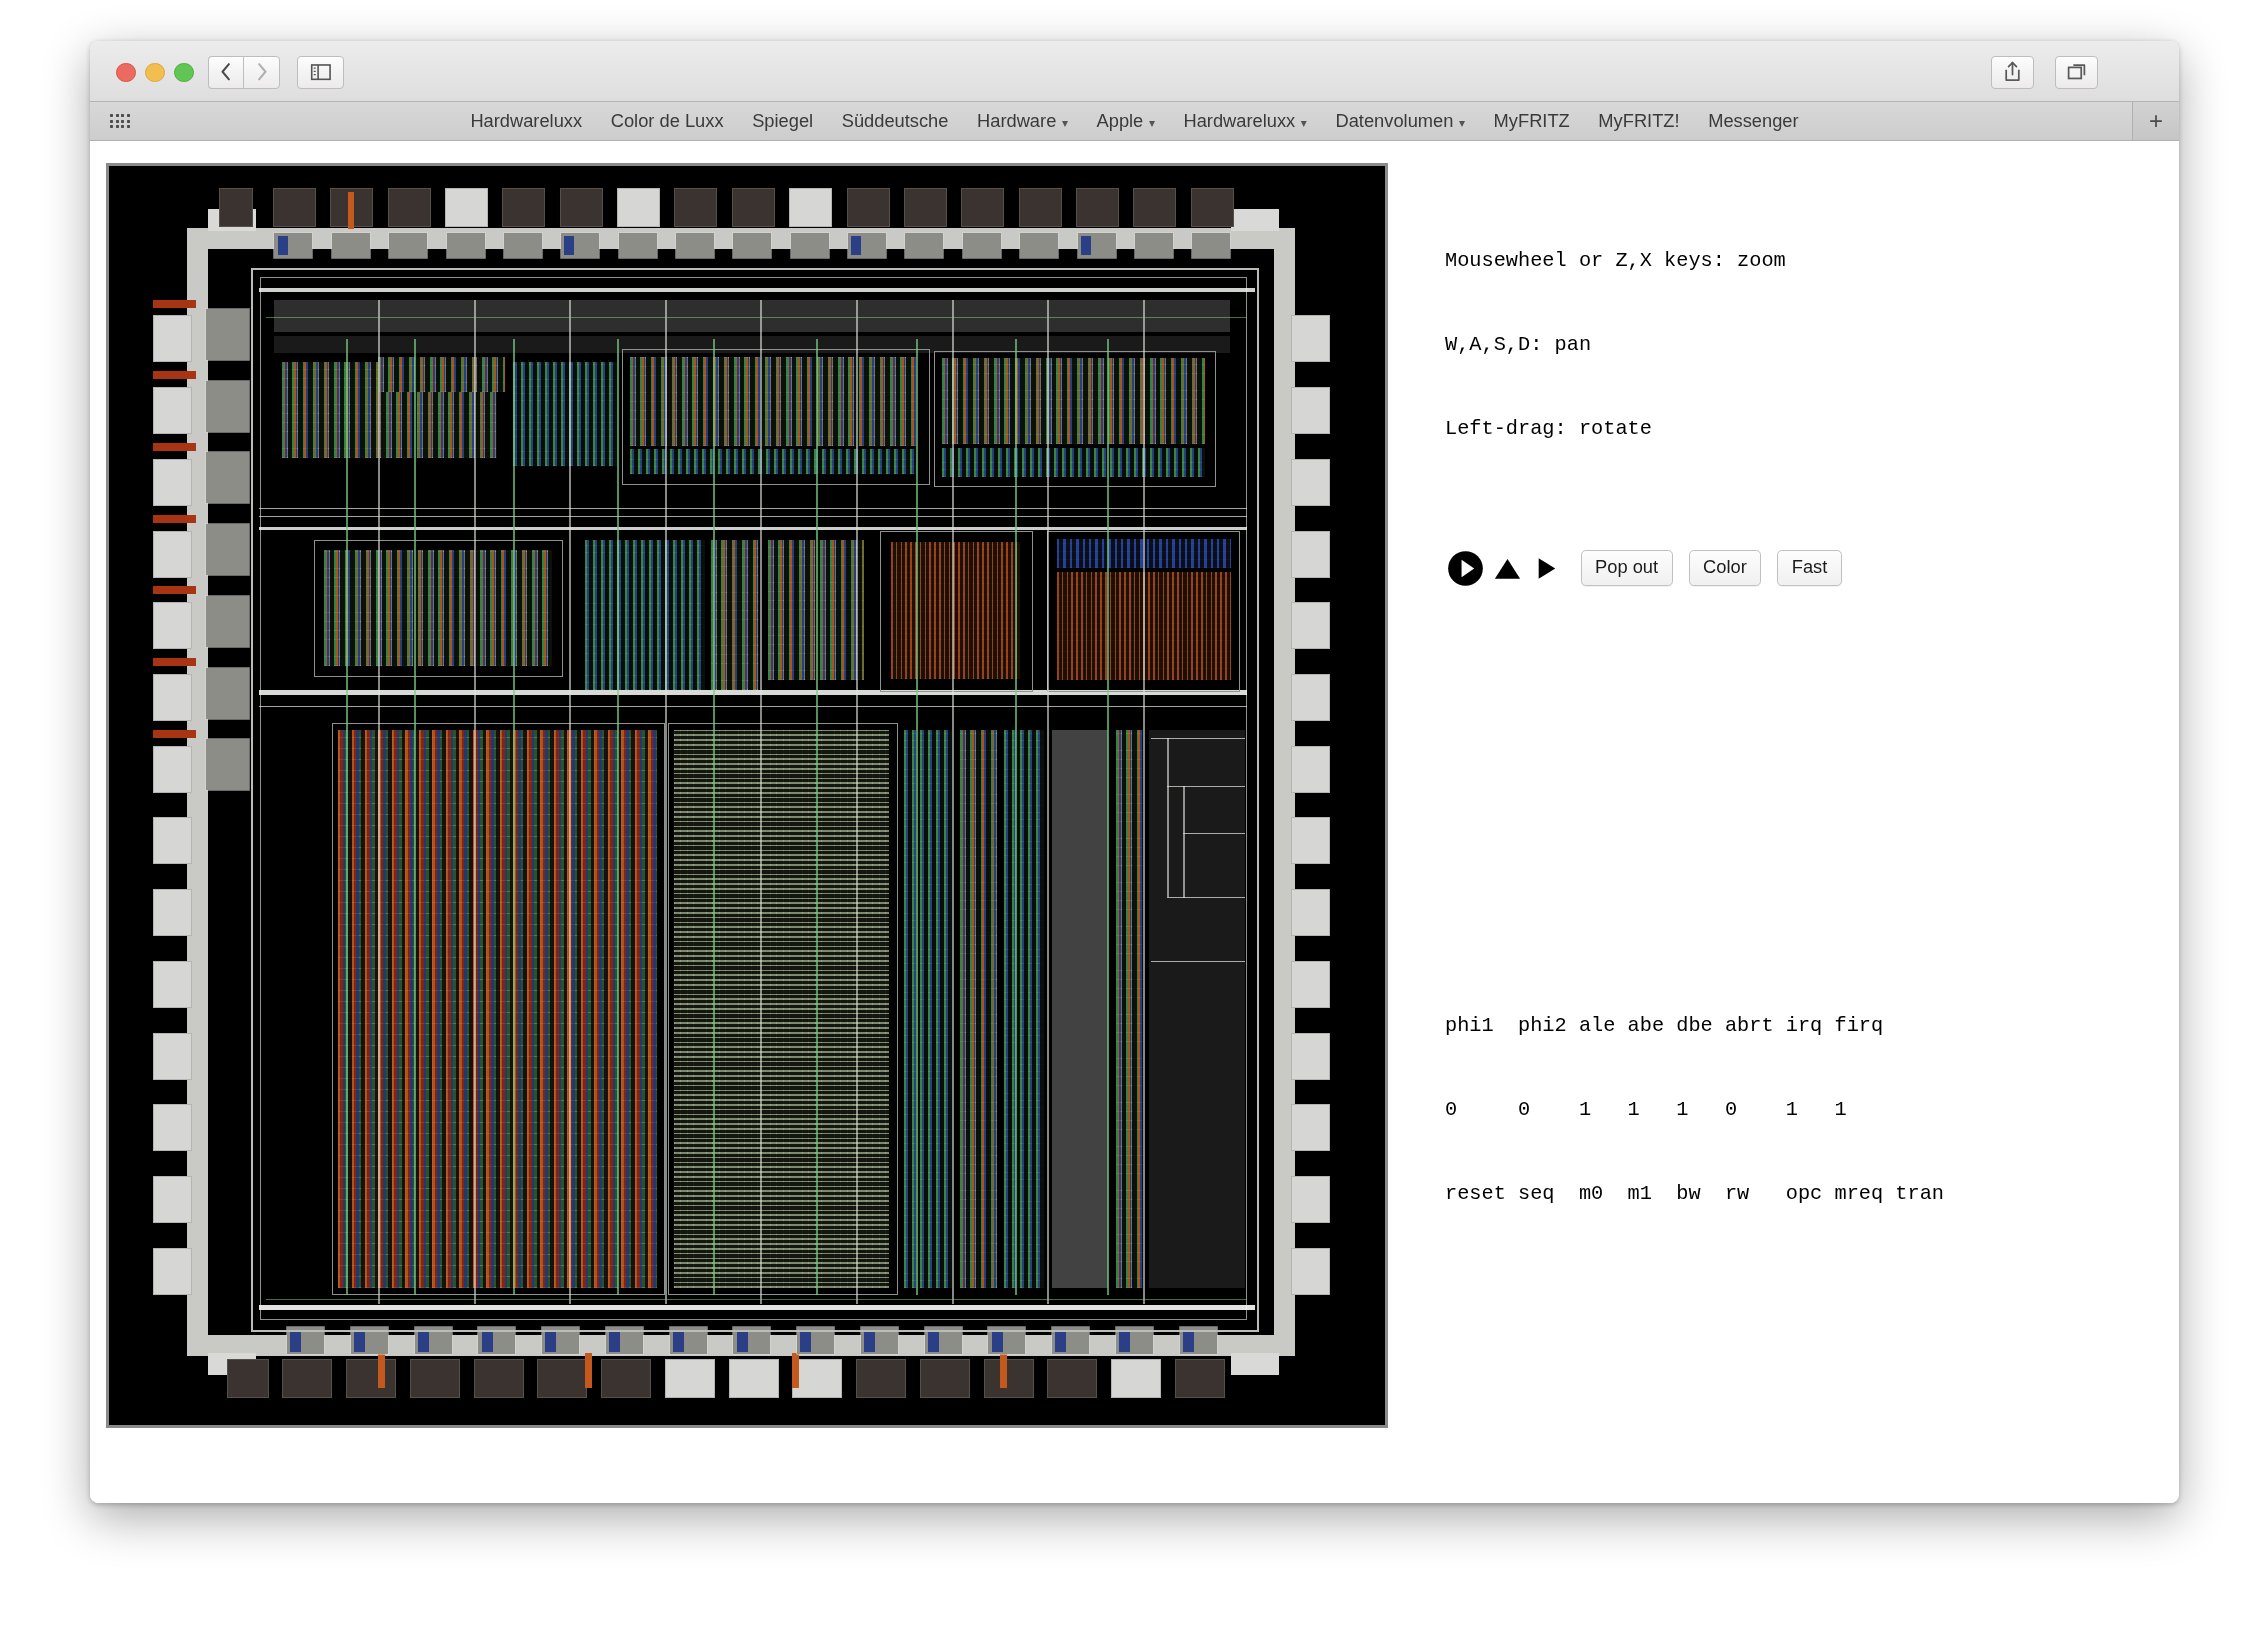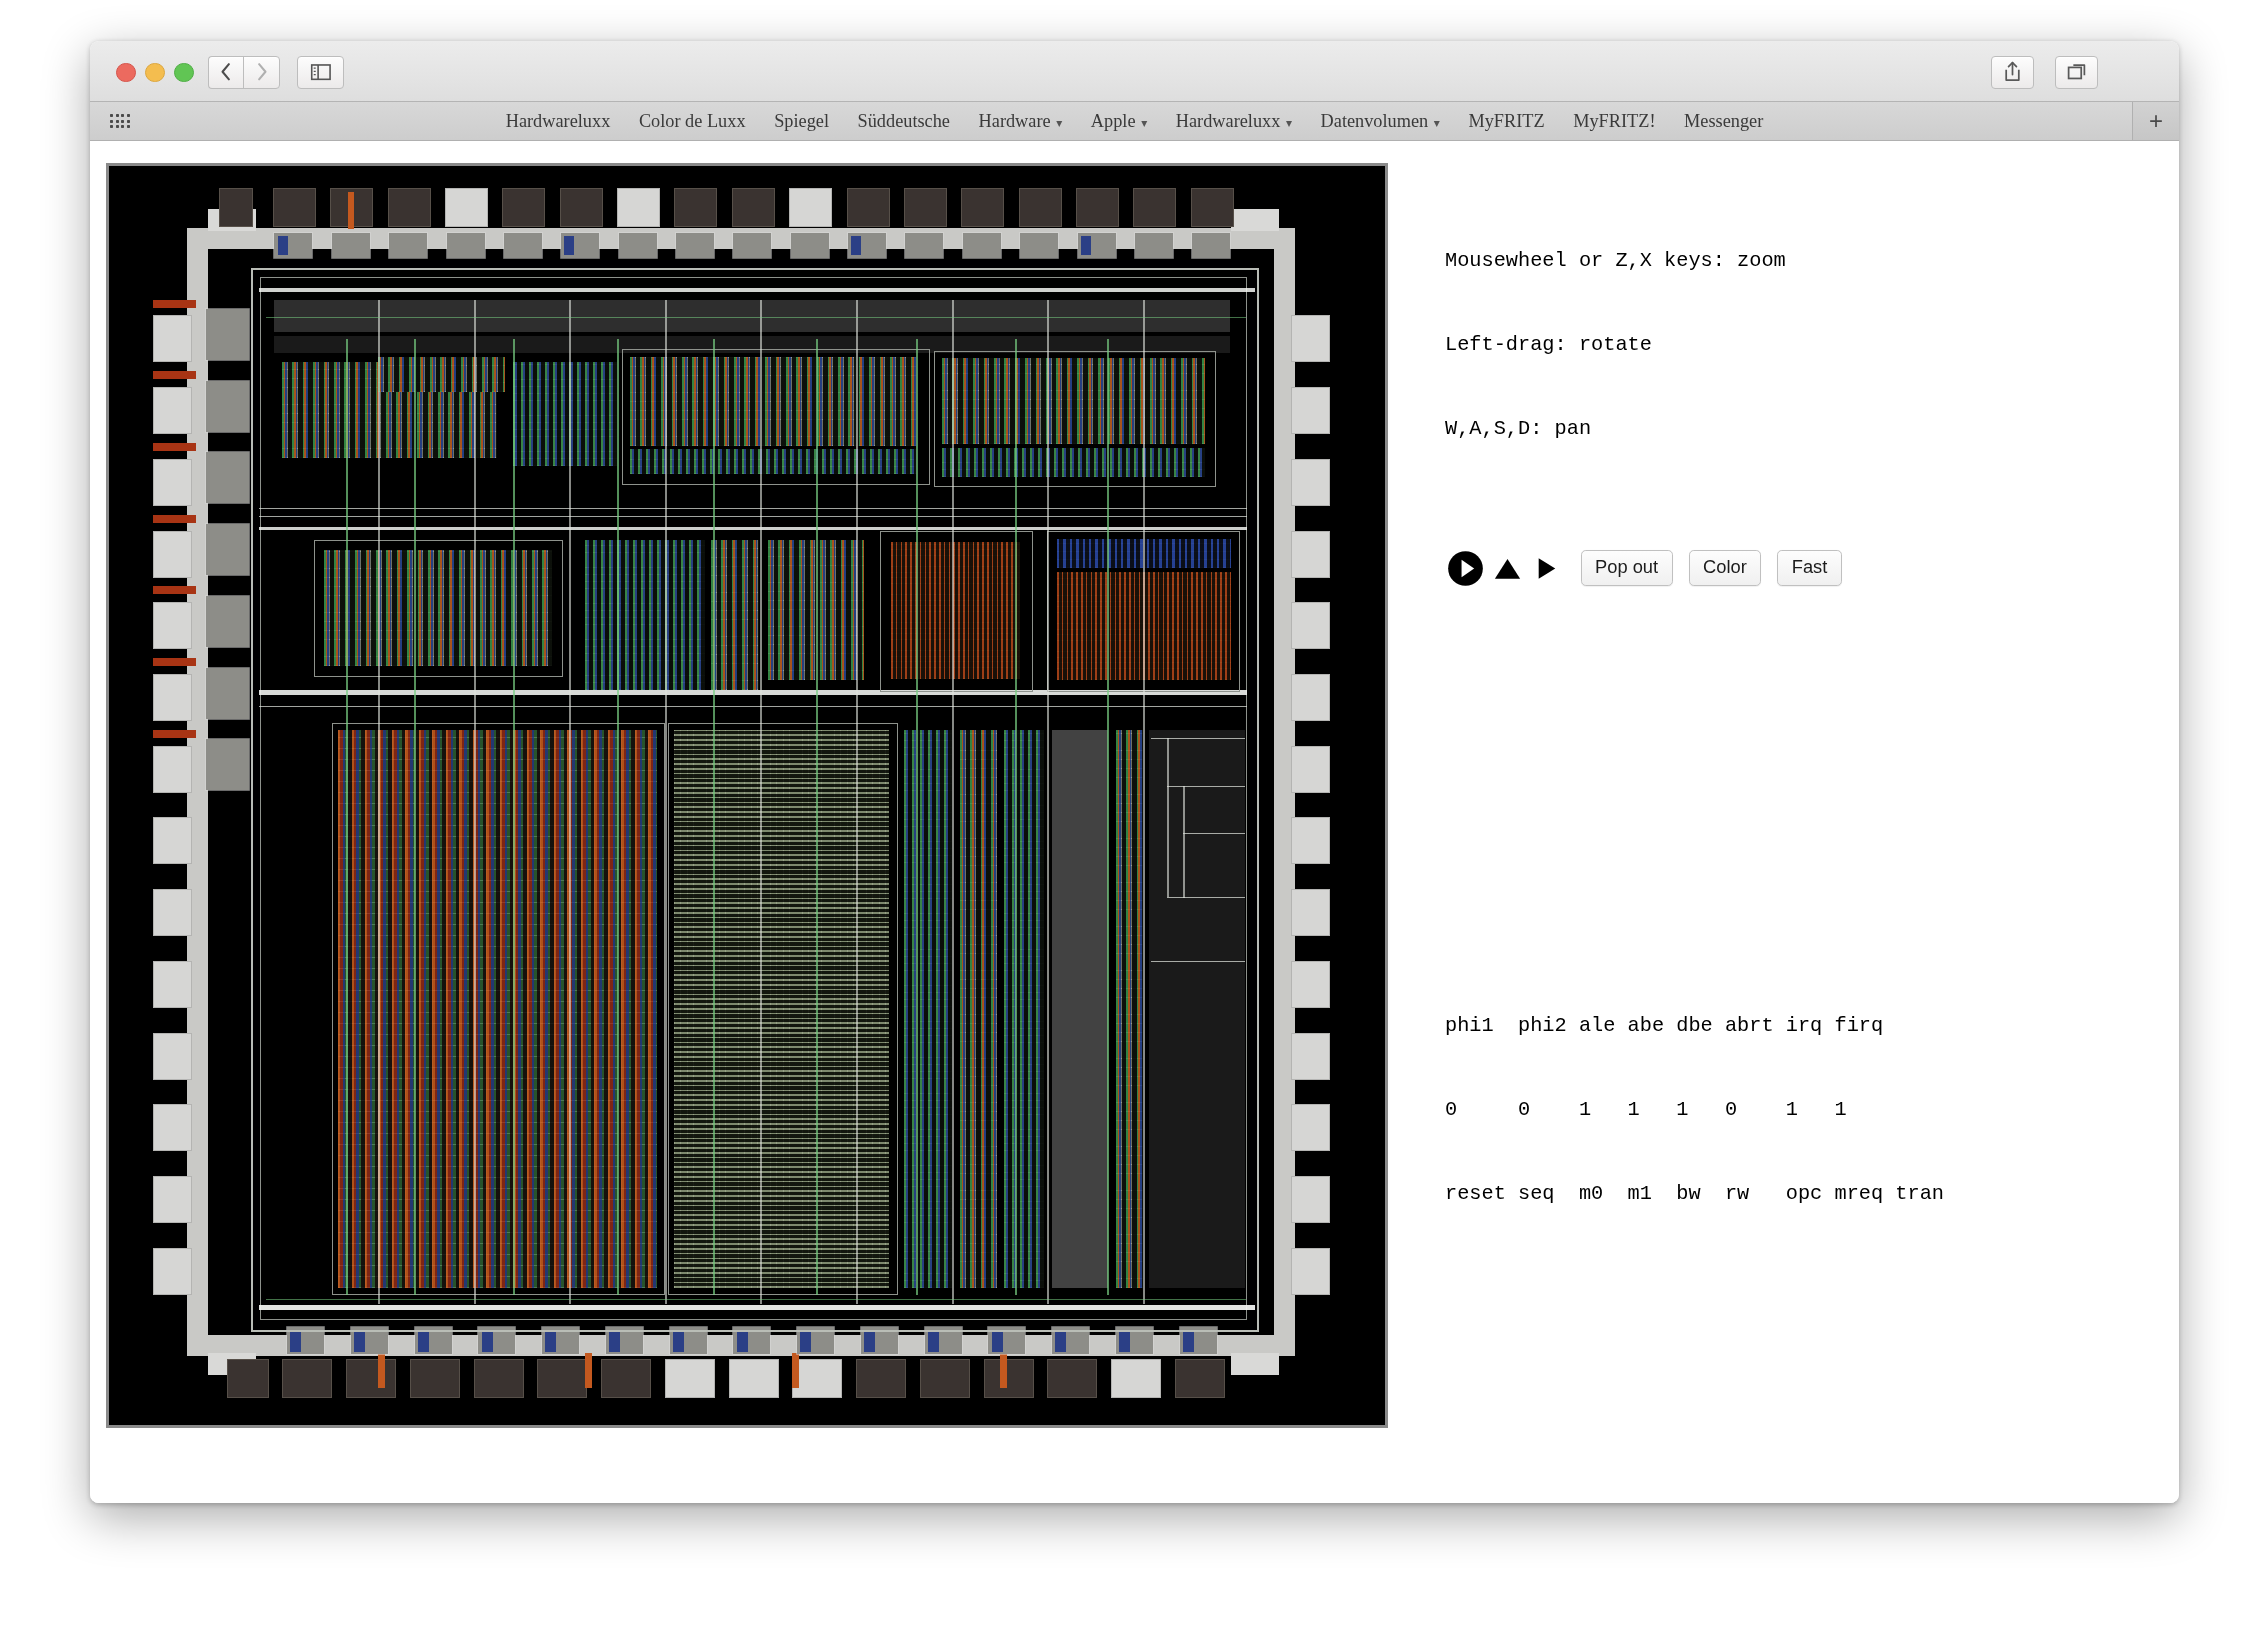--- a/index.html
+++ b/index.html
@@ -100,21 +100,21 @@
   #bookmark-items {
     display: flex; align-items: center;
     margin: 0 auto;
     gap: 0px;
   }
   .bookmark {
     font-size: 18.3px; color: #3a3a3a;
     padding: 0 14.3px;
     white-space: nowrap;
     cursor: default;
-    font-family: Liberation Serif, serif;
+    font-family: Liberation Sans, sans-serif;
   }
   .bookmark .chev { font-size: 12px; margin-left: 5.6px; color:#555; }
 
   #new-tab-btn {
     position: absolute; right: 0; top: 0;
     width: 46px; height: 38px;
     background: linear-gradient(to bottom,#d2d2d2,#c6c6c6);
     border-left: 0.8px solid #b0b0b0;
     color: #4a4a4a; font-size: 24px; font-weight: 300;
     display:flex; align-items:center; justify-content:center;
@@ -611,22 +611,22 @@
 
           <div class="wire-h" style="left:120px; top:1125px; width:996px; height:4.8px; background:rgba(245,247,243,.92);"></div>
           <div class="wire-h" style="left:120px; top:108px; width:996px; height:4px; background:rgba(245,247,243,.85);"></div>
 
         </div>
       </div>
 
       <div id="info-panel">
 
         <div>Mousewheel or Z,X keys: zoom</div>
+        <div>W,A,S,D: pan</div>
         <div>Left-drag: rotate</div>
-        <div>W,A,S,D: pan</div>
 
         <div id="controls-row">
           <svg class="playglyph" width="41" height="41" viewBox="0 0 52 52">
             <circle cx="26" cy="26" r="22" fill="#000000"></circle>
             <path d="M21 15 L37 26 L21 37 Z" fill="#ffffff"></path>
           </svg>
           <svg class="playglyph" width="37" height="41" viewBox="0 0 46 52">
             <path d="M23 14 L39 39 L7 39 Z" fill="#000000"></path>
           </svg>
           <svg class="playglyph" width="32" height="41" viewBox="0 0 40 52">

